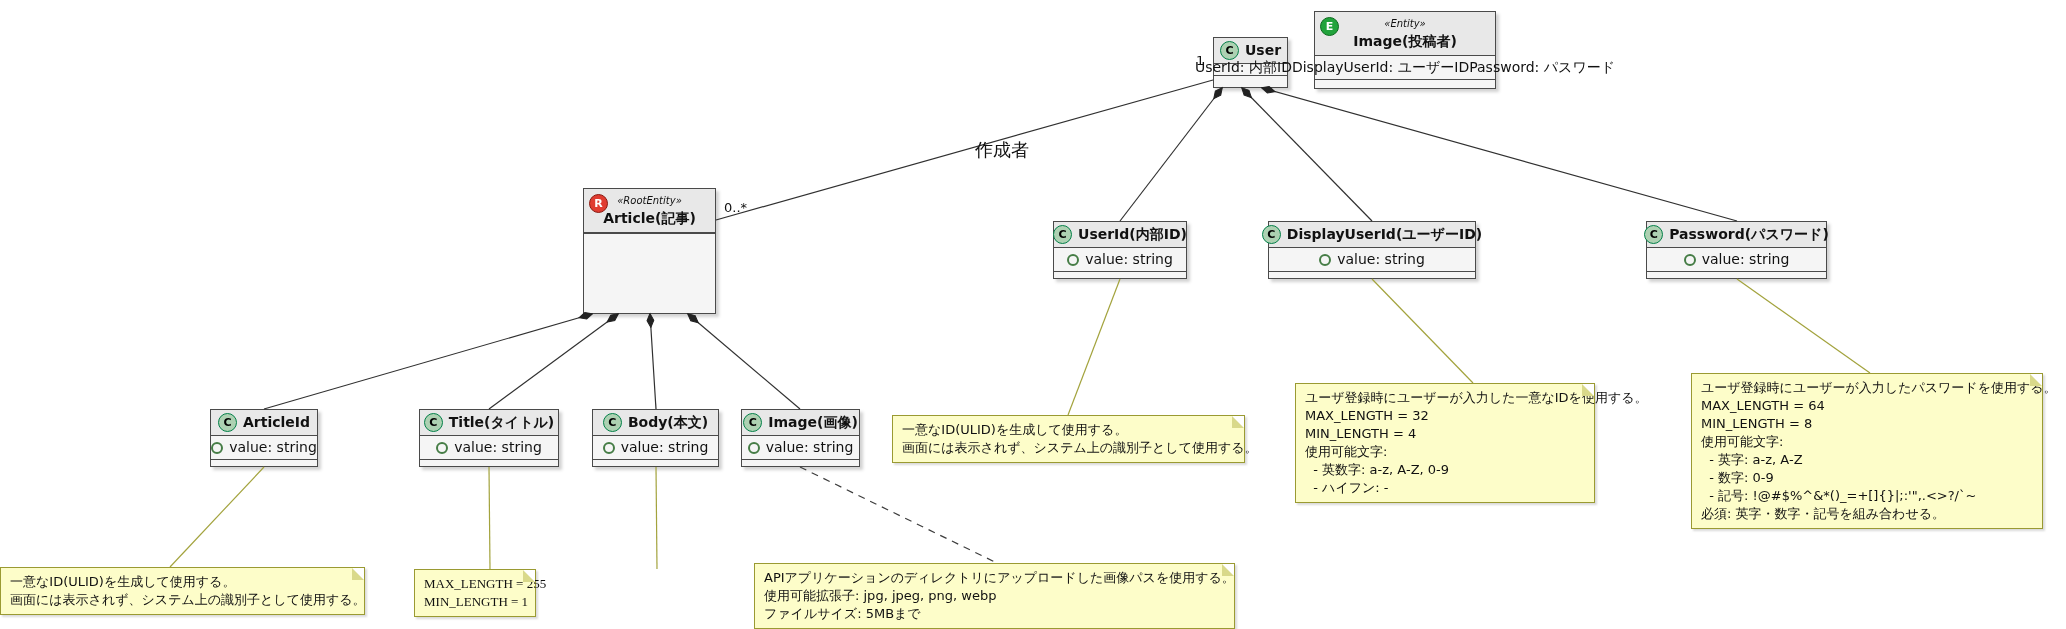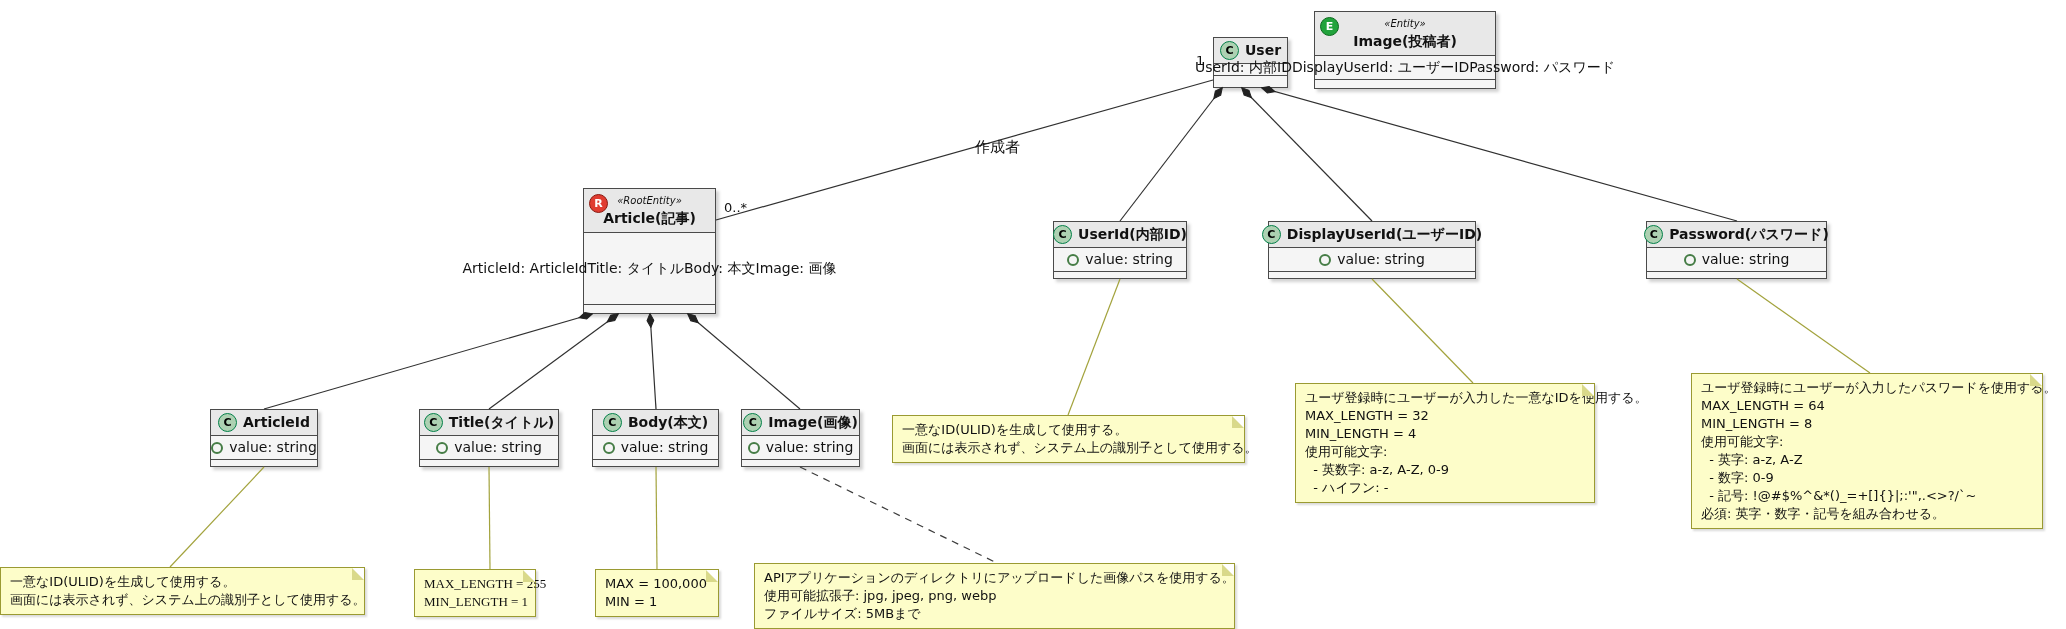--- a/index.html
+++ b/index.html
@@ -59,21 +59,21 @@
     content:'';position:absolute;top:0;right:0;width:0;height:0;
     border-top:12px solid #ffffff;border-left:12px solid #D9D98A;
   }
   .note-text{white-space:pre;}
   
   svg.edges{position:absolute;left:0;top:0;pointer-events:none;}
   .assoc{stroke:#303030;stroke-width:1.2;fill:none;}
   .comp{stroke:#303030;stroke-width:1.2;fill:none;}
   .noteln{stroke:#A3A33D;stroke-width:1.2;fill:none;}
   .dashedln{stroke:#3c3c3c;stroke-width:1.2;fill:none;stroke-dasharray:7 6;}
-  .elabel{position:absolute;font-size:15px;white-space:nowrap;}
+  .elabel{position:absolute;font-size:18px;white-space:nowrap;}
   .mult{font-size:13px;}
 </style>
 </head>
 <body>
 
 <div class="canvas">
 
   <div class="cls" style="left:1213px;top:37px;width:75px;height:51px;">
     <div class="hdr1">
       <span class="spot spot-c">C</span>
@@ -102,34 +102,20 @@
     </div>
     <div class="sect"></div>
   </div>
 
   <div class="cls" style="left:583px;top:188px;width:133px;height:126px;">
     <div class="hdr2">
       <span class="spot spot-r">R</span>
       <div class="stereo">«RootEntity»</div>
       <div class="cname">Article(記事)</div>
     </div>
-    <div class="attrs">
-      <div class="attr">
-          <span>ArticleId: ArticleId</span>
-        </div>
-      <div class="attr">
-          <span>Title: タイトル</span>
-        </div>
-      <div class="attr">
-          <span>Body: 本文</span>
-        </div>
-      <div class="attr">
-          <span>Image: 画像</span>
-        </div>
-    </div>
     <div class="sect"></div>
   </div>
 
   <div class="cls" style="left:210px;top:409px;width:108px;height:58px;">
     <div class="hdr1">
       <span class="spot spot-c">C</span>
       <span class="cname">ArticleId</span>
     </div>
     <div class="attrs">
       <div class="attr">
@@ -224,24 +210,20 @@
     <div class="sect"></div>
   </div>
 
   <div class="note" style="left:0px;top:567px;width:365px;">
     <div class="note-text">一意なID(ULID)を生成して使用する。
 画面には表示されず、システム上の識別子として使用する。</div>
   </div>
   <div class="note" style="left:414px;top:569px;width:122px;font-family:Liberation Serif, serif;">
     <div class="note-text">MAX_LENGTH = 255
 MIN_LENGTH = 1</div>
-  </div>
-  <div class="note" style="left:595px;top:569px;width:124px;">
-    <div class="note-text">MAX = 100,000
-MIN = 1</div>
   </div>
   <div class="note" style="left:754px;top:563px;width:481px;">
     <div class="note-text">APIアプリケーションのディレクトリにアップロードした画像パスを使用する。
 使用可能拡張子: jpg, jpeg, png, webp
 ファイルサイズ: 5MBまで</div>
   </div>
   <div class="note" style="left:892px;top:415px;width:353px;">
     <div class="note-text">一意なID(ULID)を生成して使用する。
 画面には表示されず、システム上の識別子として使用する。</div>
   </div>

